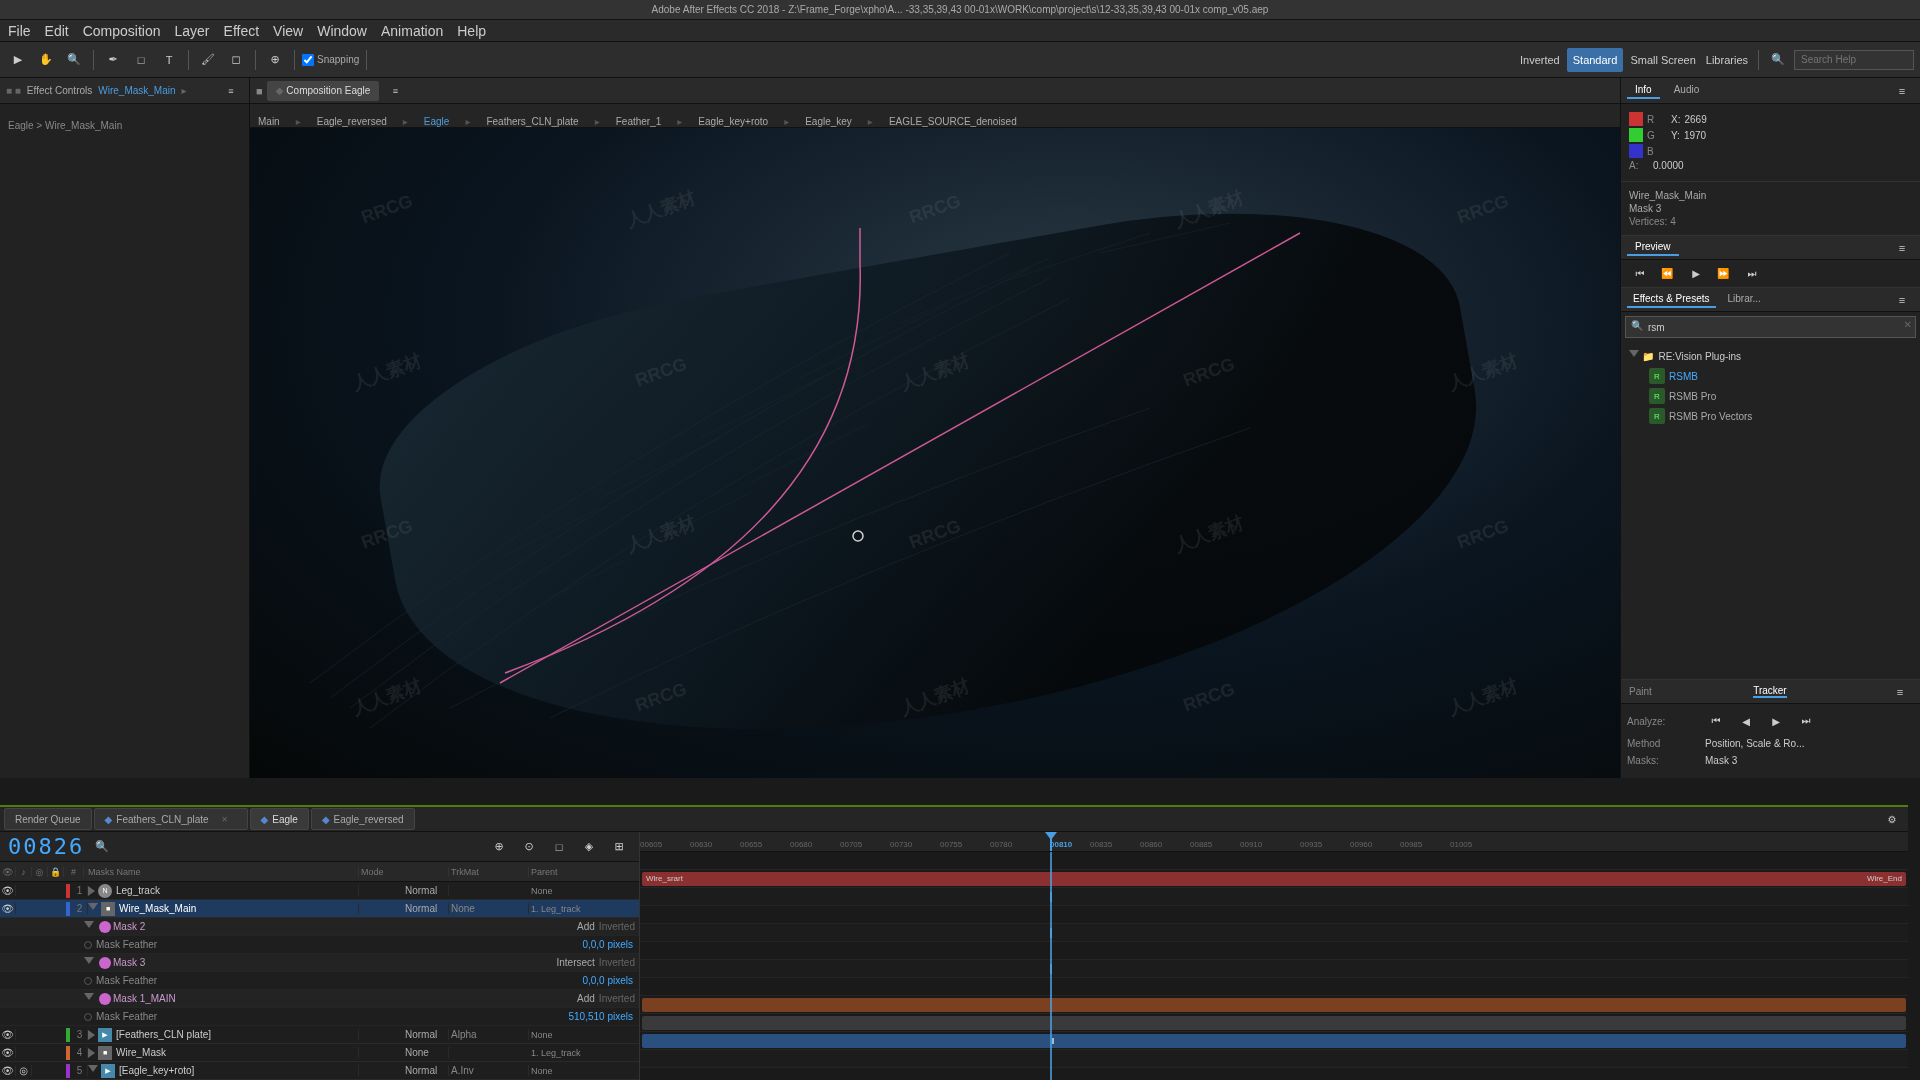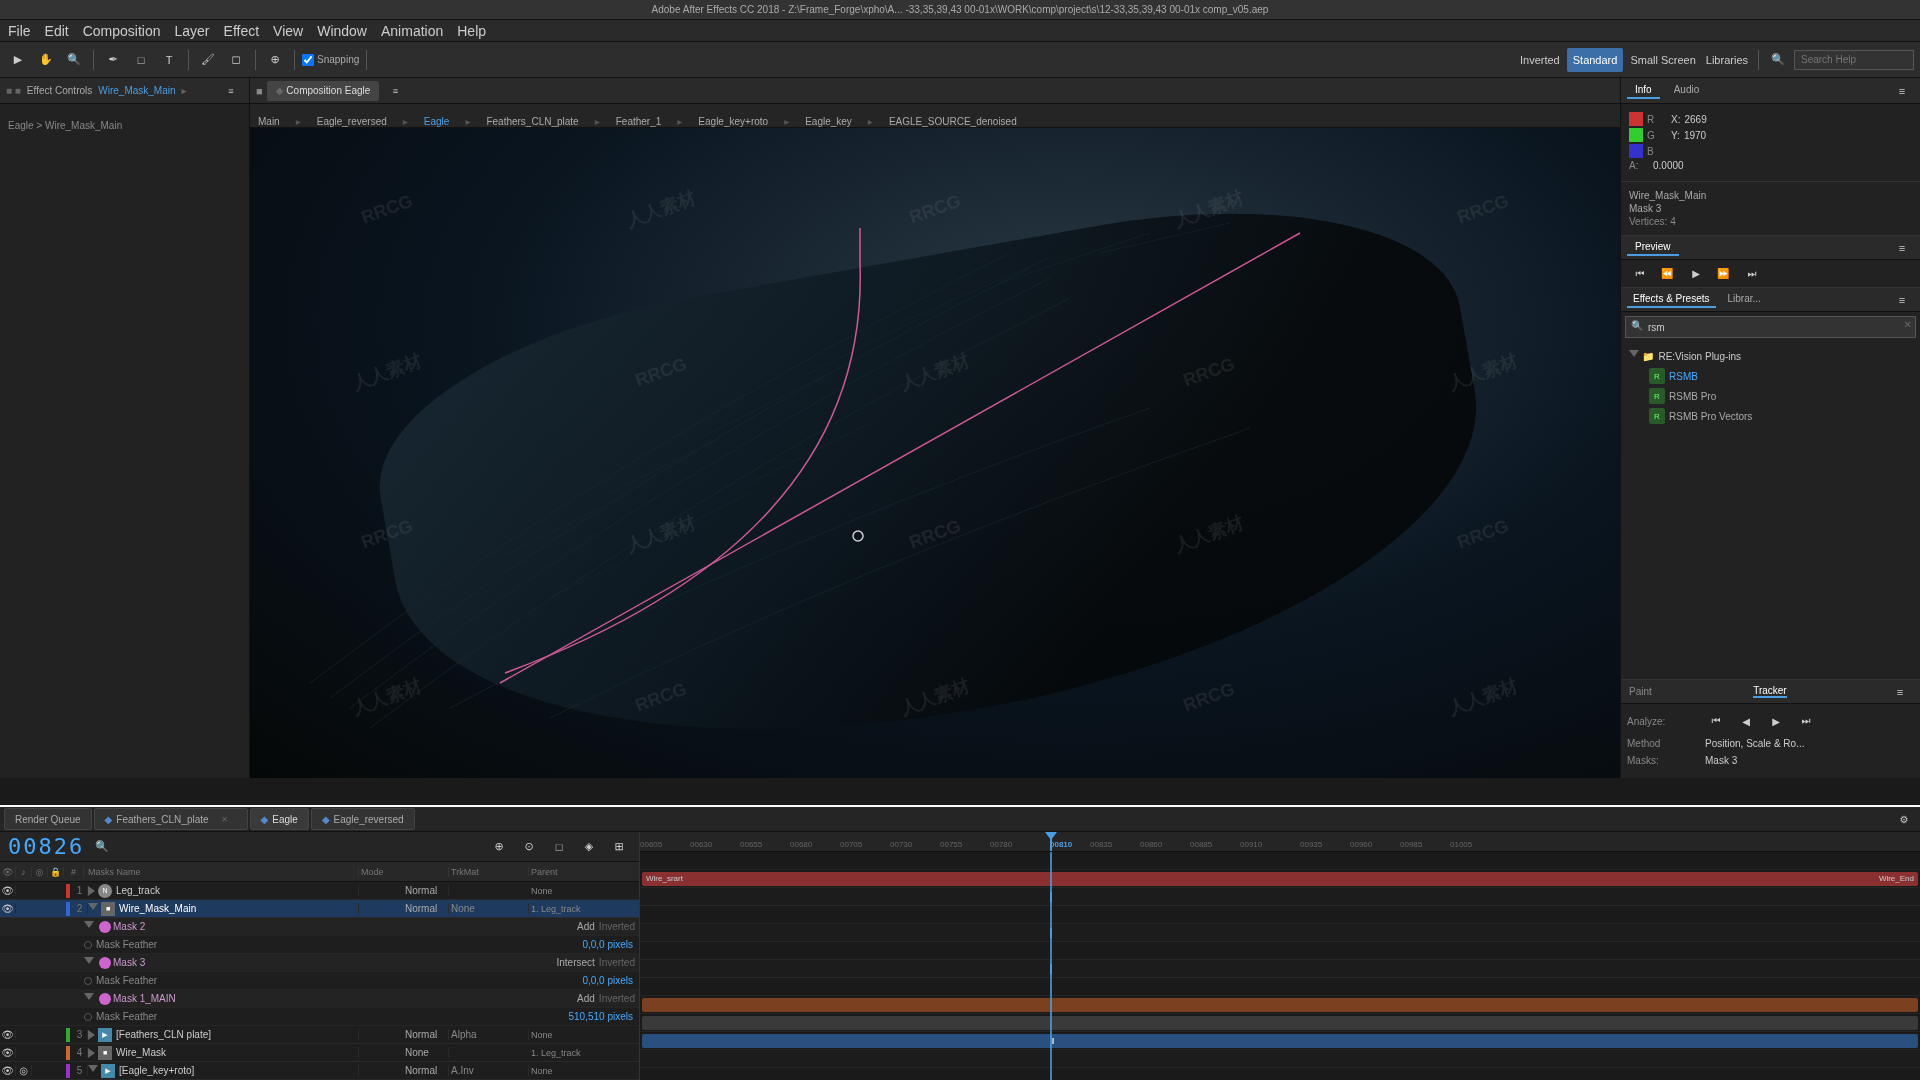--- a/index.html
+++ b/index.html
@@ -607,21 +607,21 @@
         </div>
         <div class="tracker-row">
           <span class="tracker-label">Masks:</span>
           <span class="tracker-value">Mask 3</span>
         </div>
       </div>
     </div>
   </div>
 </div>
 
-<div style="position:absolute;bottom:0;left:0;right:0;height:275px;background:#1e1e1e;border-top:2px solid #ffffff;display:flex;flex-direction:column;">
+<div style="position:absolute;bottom:0;left:0;right:12px;height:275px;background:#1e1e1e;border-top:2px solid #4d7c0f;display:flex;flex-direction:column;">
 
   <div class="timeline-tabs">
     <div class="timeline-tab">
       <span>Render Queue</span>
     </div>
     <div class="timeline-tab">
       <span style="color:#5588cc;">◆</span>
       <span>Feathers_CLN_plate</span>
       <button class="toolbar-btn" style="font-size:8px;width:14px;height:14px;color:#666;">✕</button>
     </div>

